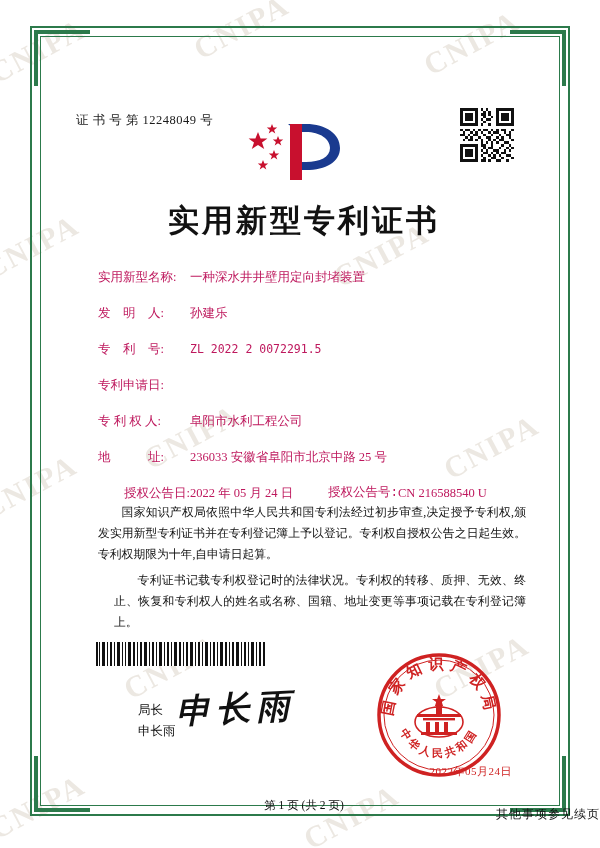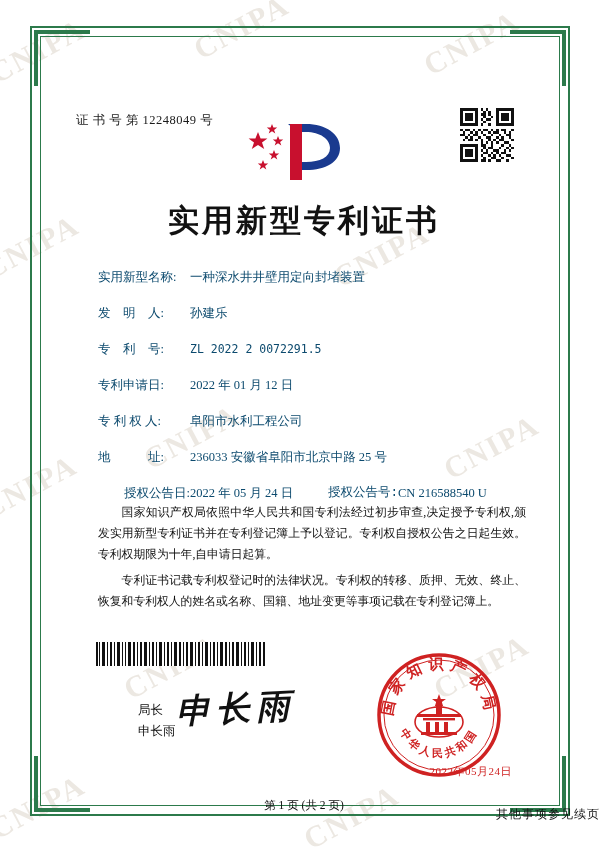--- a/index.html
+++ b/index.html
@@ -115,21 +115,21 @@
     color: #111;
   }
 
   .fields {
     position: absolute;
     left: 50px;
     right: 30px;
     top: 228px;
     font-family: "Liberation Serif", "DejaVu Serif", serif;
     font-size: 12.5px;
-    color: #0c4a6e;
+    color: #be185d;
   }
   .field {
     display: flex;
     margin-bottom: 18px;
     line-height: 18px;
   }
   .field .lbl {
     width: 92px;
     flex: 0 0 92px;
     letter-spacing: 0px;
@@ -151,21 +151,21 @@
     left: 50px;
     right: 34px;
     font-family: "Liberation Serif", "DejaVu Serif", serif;
     font-size: 11.8px;
     line-height: 21px;
     color: #111;
     text-align: justify;
     text-indent: 2em;
   }
   .para.p1 { top: 462px; }
-  .para.p2 { top: 530px; }
+  .para.p2 { top: 530px; margin-left: 16px; }
 
   
   .barcode {
     position: absolute;
     left: 48px;
     top: 602px;
     width: 170px;
     height: 24px;
   }
 
@@ -403,21 +403,20 @@
     <div class="field">
       <span class="lbl">发　明　人:</span>
       <span class="val">孙建乐</span>
     </div>
     <div class="field">
       <span class="lbl">专　利　号:</span>
       <span class="val num">ZL 2022 2 0072291.5</span>
     </div>
     <div class="field">
       <span class="lbl">专利申请日:</span>
-      <span class="val">2022 年 01 月 12 日</span>
     </div>
     <div class="field">
       <span class="lbl">专 利 权 人:</span>
       <span class="val">阜阳市水利工程公司</span>
     </div>
     <div class="field">
       <span class="lbl">地　　　址:</span>
       <span class="val">236033 安徽省阜阳市北京中路 25 号</span>
     </div>
 

